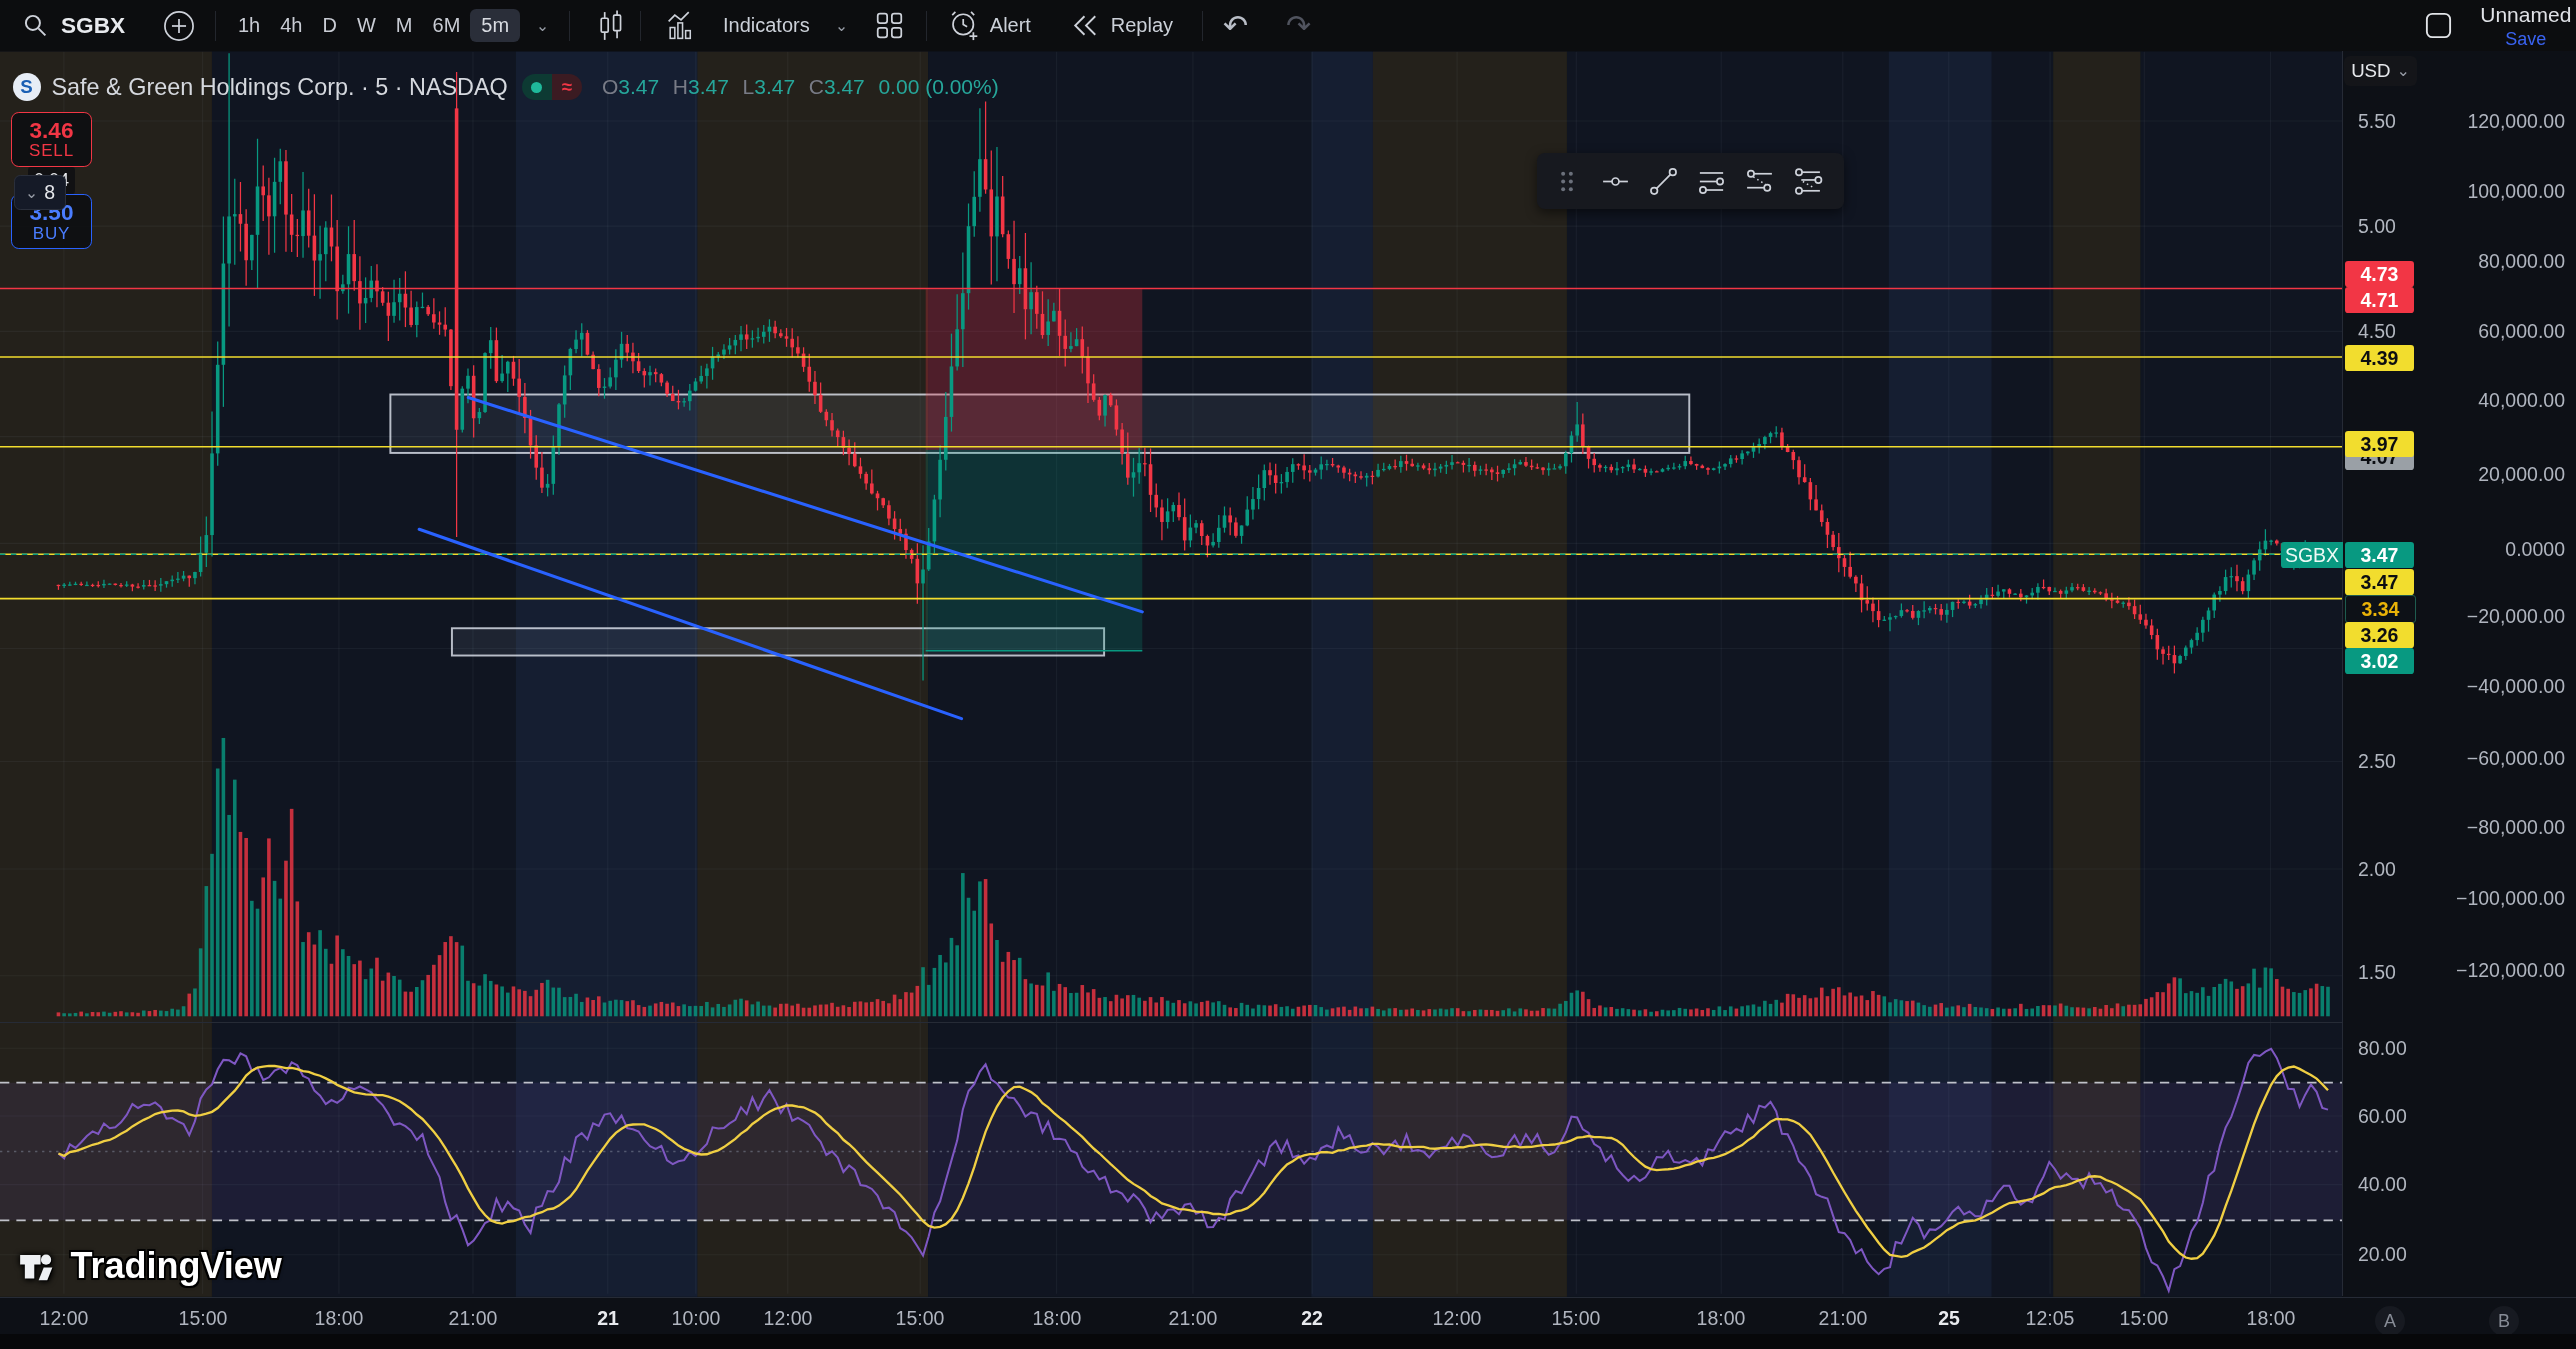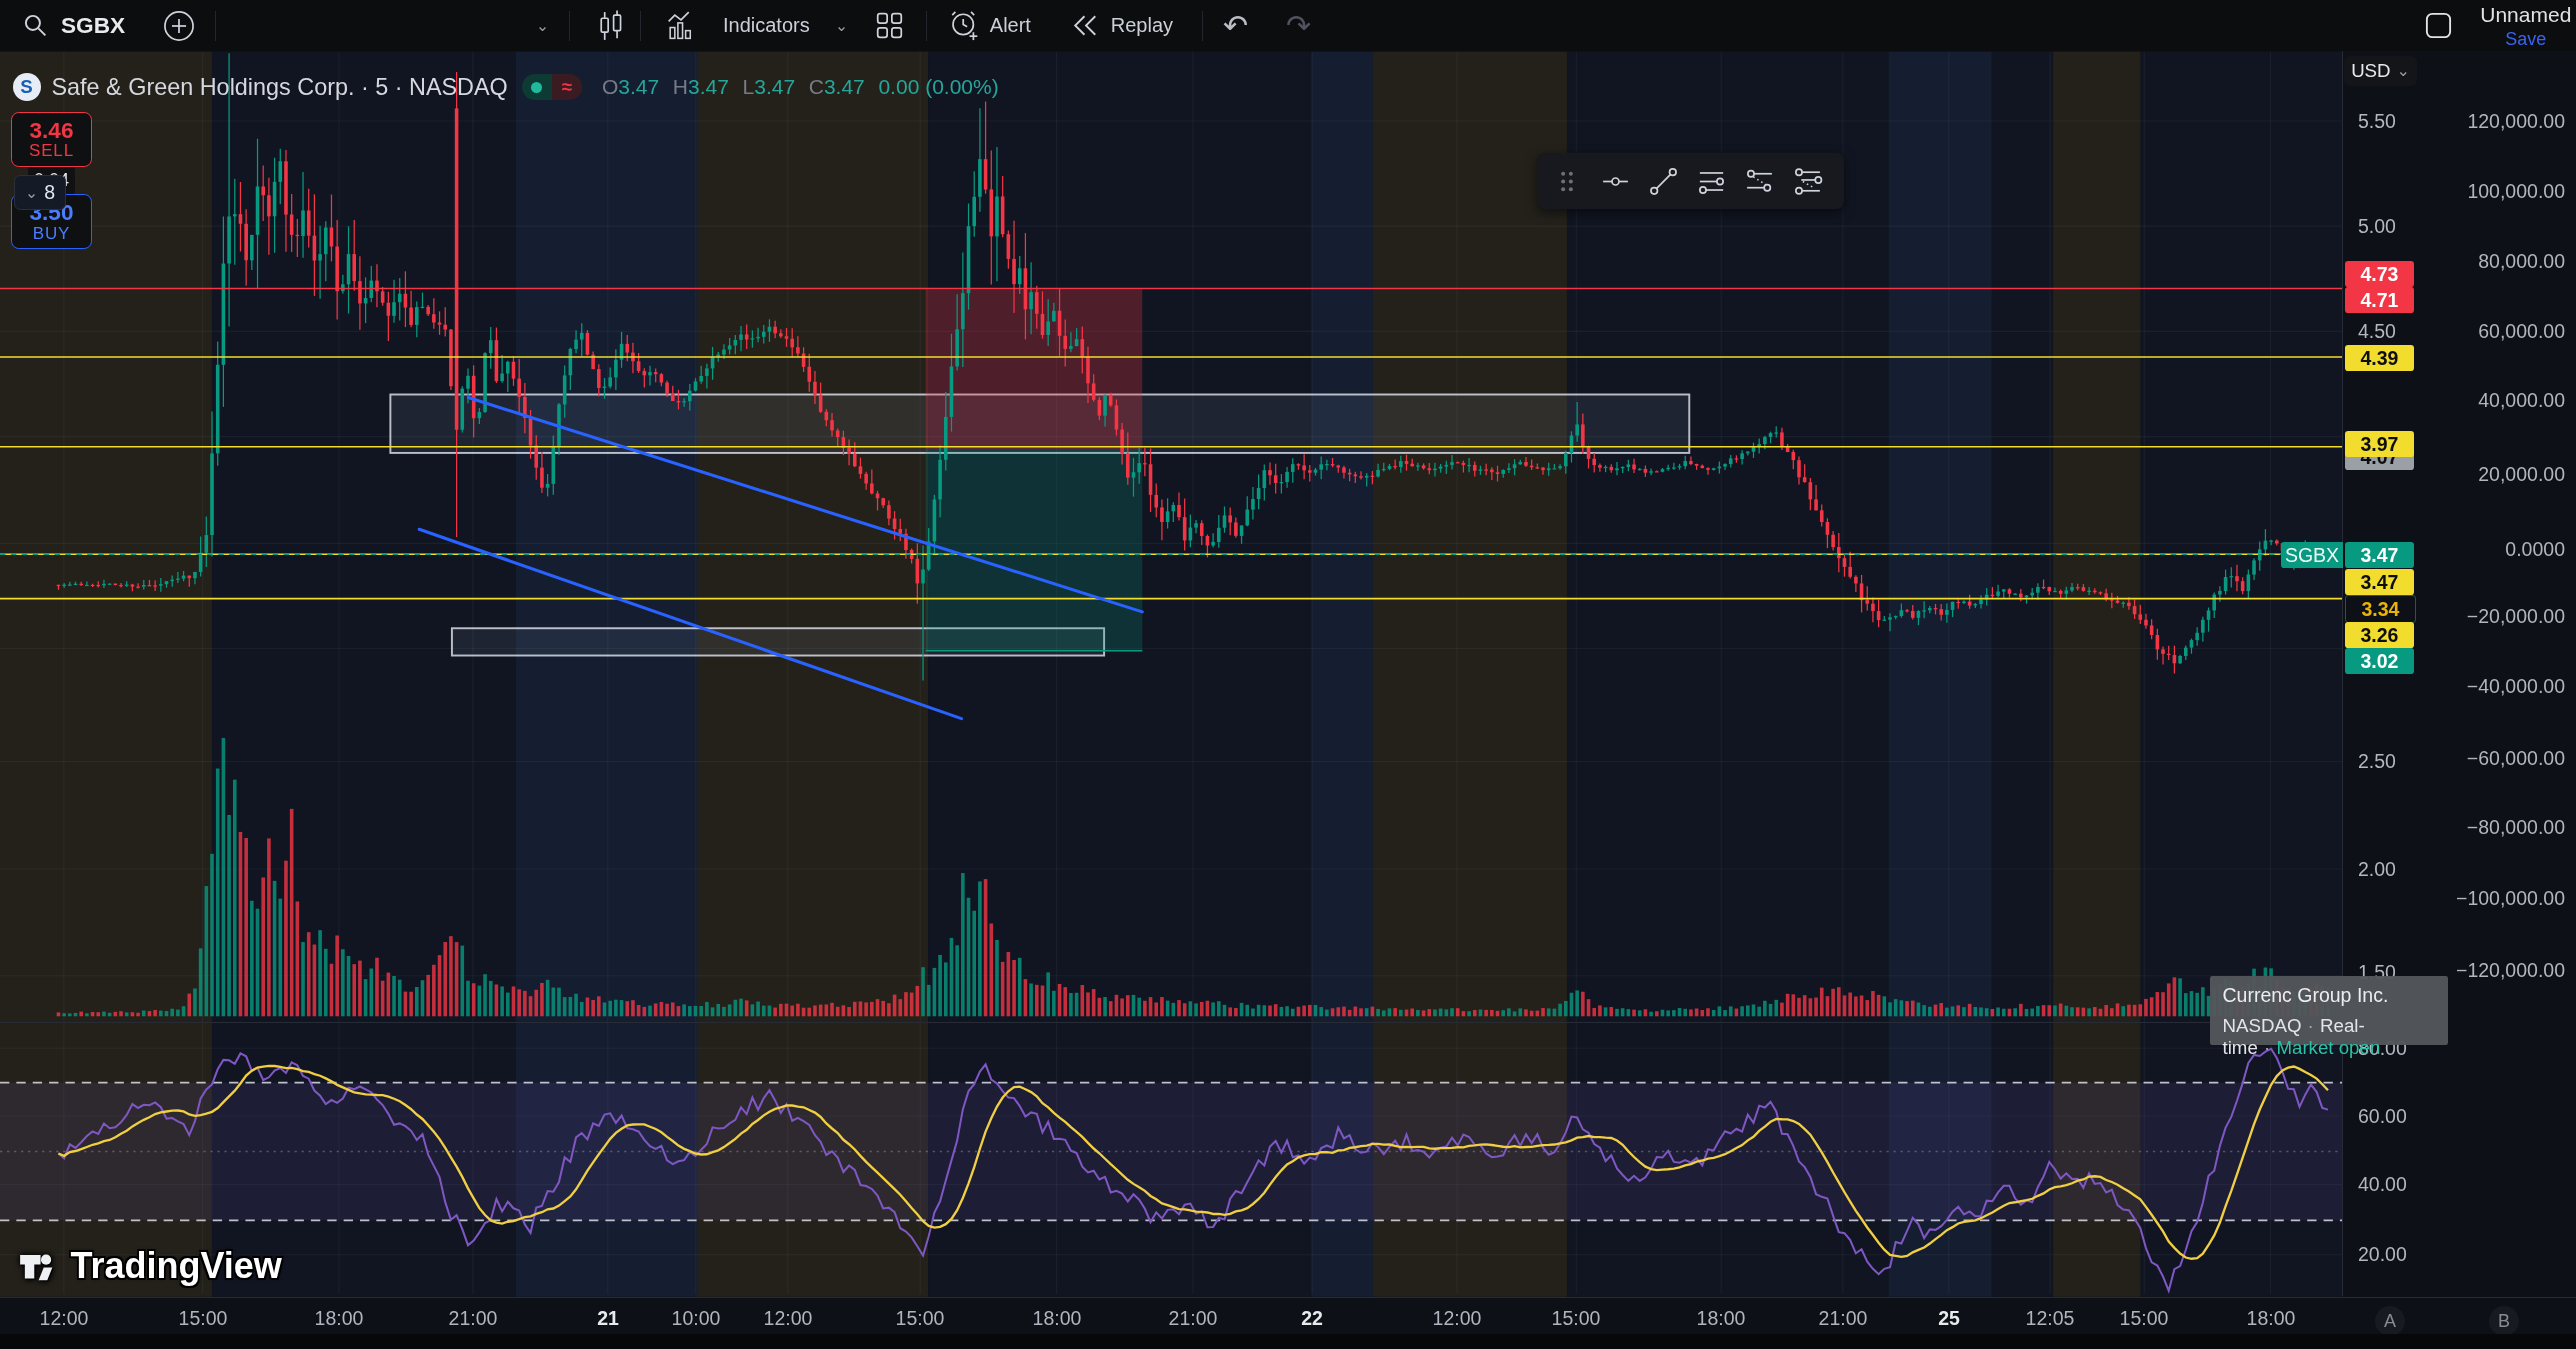--- a/index.html
+++ b/index.html
@@ -1384,20 +1384,29 @@
         <span>SGBX</span>
       </div>
     <div class="tbitem" style="left:161px;">
       <svg width="36" height="36" viewBox="0 0 46 46">
           <circle cx="23" cy="23" r="18" fill="none" stroke="#ced2da" stroke-width="2.2"></circle>
           <line x1="23" y1="14" x2="23" y2="32" stroke="#ced2da" stroke-width="2.2"></line>
           <line x1="14" y1="23" x2="32" y2="23" stroke="#ced2da" stroke-width="2.2"></line>
         </svg>
     </div>
     <div class="tbdiv" style="left:215px;"></div>
+    <div class="tbitem" style="left:228px;" id="intervals">
+        <span class="interval">1h</span>
+        <span class="interval">4h</span>
+        <span class="interval">D</span>
+        <span class="interval">W</span>
+        <span class="interval">M</span>
+        <span class="interval">6M</span>
+        <span class="intchip">5m</span>
+      </div>
     <div class="tbitem chev" style="left:536px;">⌄</div>
     <div class="tbdiv" style="left:569px;"></div>
     <div class="tbitem" style="left:595px;">
       <svg width="31" height="34" viewBox="0 0 40 44">
           <rect x="8" y="12" width="9" height="18" rx="1.5" fill="none" stroke="#ced2da" stroke-width="2.2"></rect>
           <line x1="12.5" y1="4" x2="12.5" y2="12" stroke="#ced2da" stroke-width="2.2"></line>
           <line x1="12.5" y1="30" x2="12.5" y2="40" stroke="#ced2da" stroke-width="2.2"></line>
           <rect x="24" y="8" width="9" height="20" rx="1.5" fill="none" stroke="#ced2da" stroke-width="2.2"></rect>
           <line x1="28.5" y1="2" x2="28.5" y2="8" stroke="#ced2da" stroke-width="2.2"></line>
           <line x1="28.5" y1="28" x2="28.5" y2="38" stroke="#ced2da" stroke-width="2.2"></line>
@@ -1606,26 +1615,20 @@
       <div class="tlabel" style="left: 1721px;">18:00</div>
       <div class="tlabel" style="left: 1843px;">21:00</div>
       <div class="tlabel bold" style="left: 1949px;">25</div>
       <div class="tlabel" style="left: 2050px;">12:05</div>
       <div class="tlabel" style="left: 2144px;">15:00</div>
       <div class="tlabel" style="left: 2271px;">18:00</div>
       <div class="abbtn" style="left: 2375px;">A</div>
       <div class="abbtn" style="left: 2489px;">B</div>
     </div>
 
-  <div id="tooltip">
-    <div class="l1">Currenc Group Inc.</div>
-    <div class="l2">
-      <span>NASDAQ</span><span class="sep">·</span><span>Real-time</span><span class="sep">·</span><span class="open">Market open</span>
-    </div>
-  </div>
 
   <div id="watermark">
     <svg width="44" height="44" viewBox="0 0 56 56" style="filter:drop-shadow(0 0 3.1px #000) drop-shadow(1.6px 1.6px 0 #000);">
       <g fill="#eef0f3">
           <path d="M4 14h26v12h-8v18H10V26H4z"></path>
           <circle cx="37" cy="20" r="6.5"></circle>
           <path d="M34 30h11l-6.5 16h-11z"></path>
         </g>
     </svg>
     <div id="wm-text">TradingView</div>

